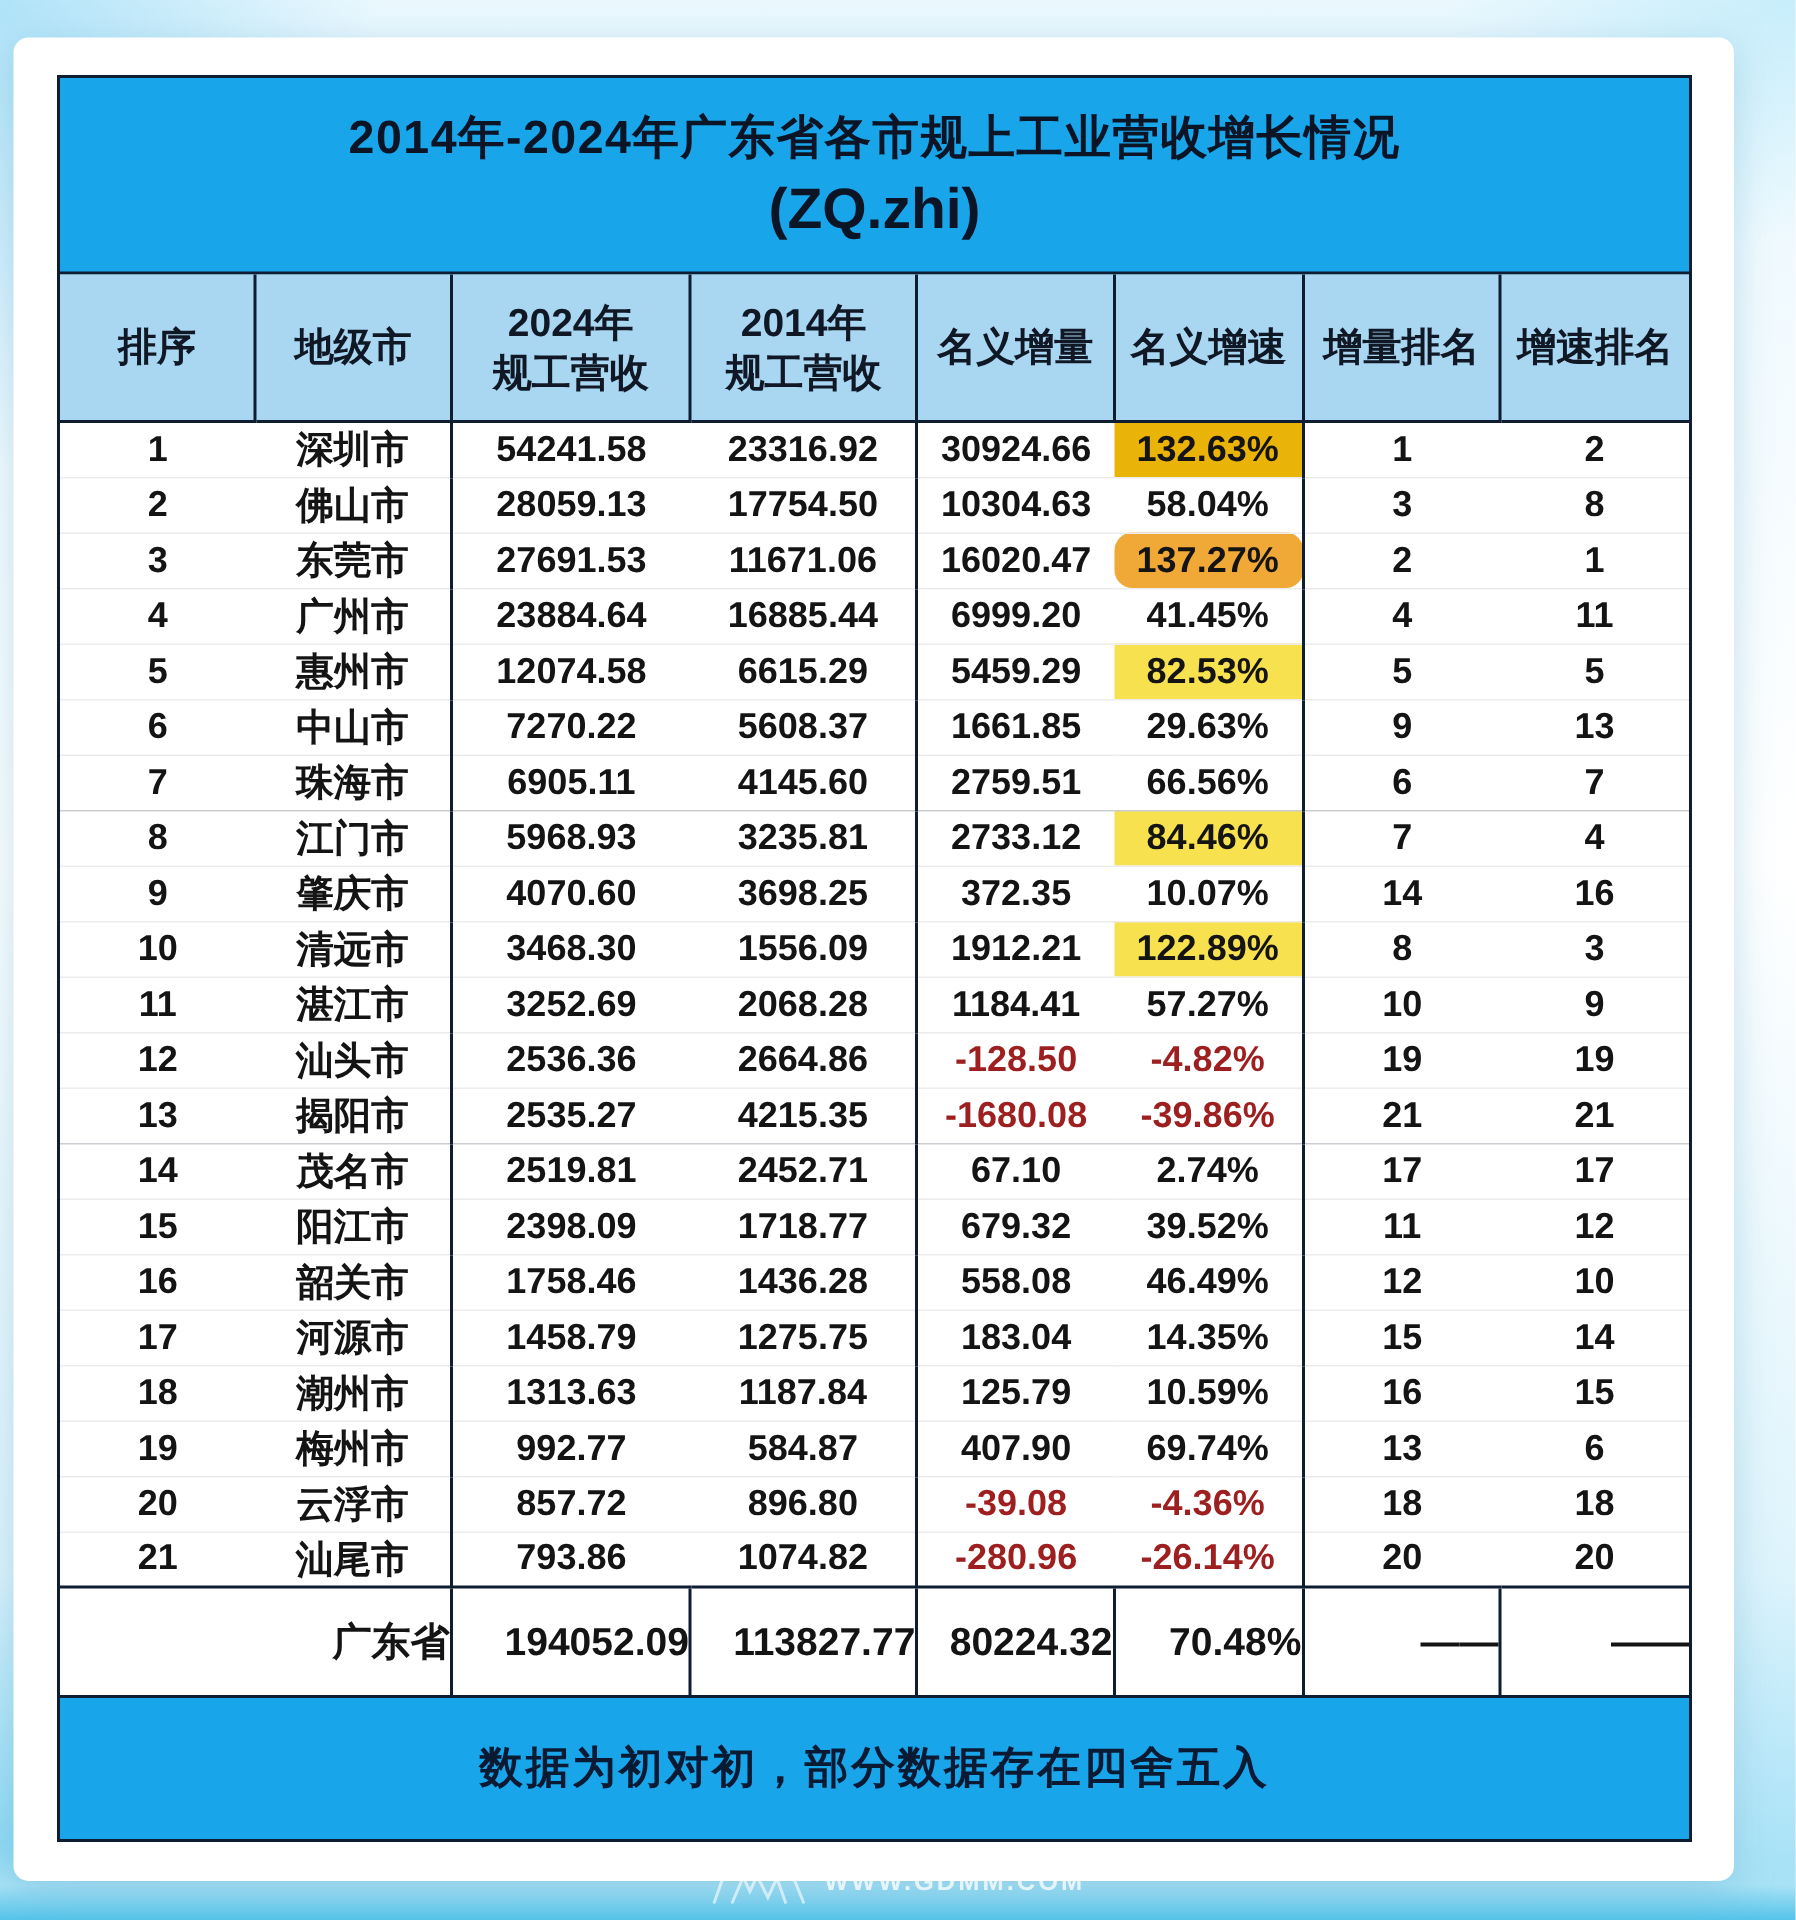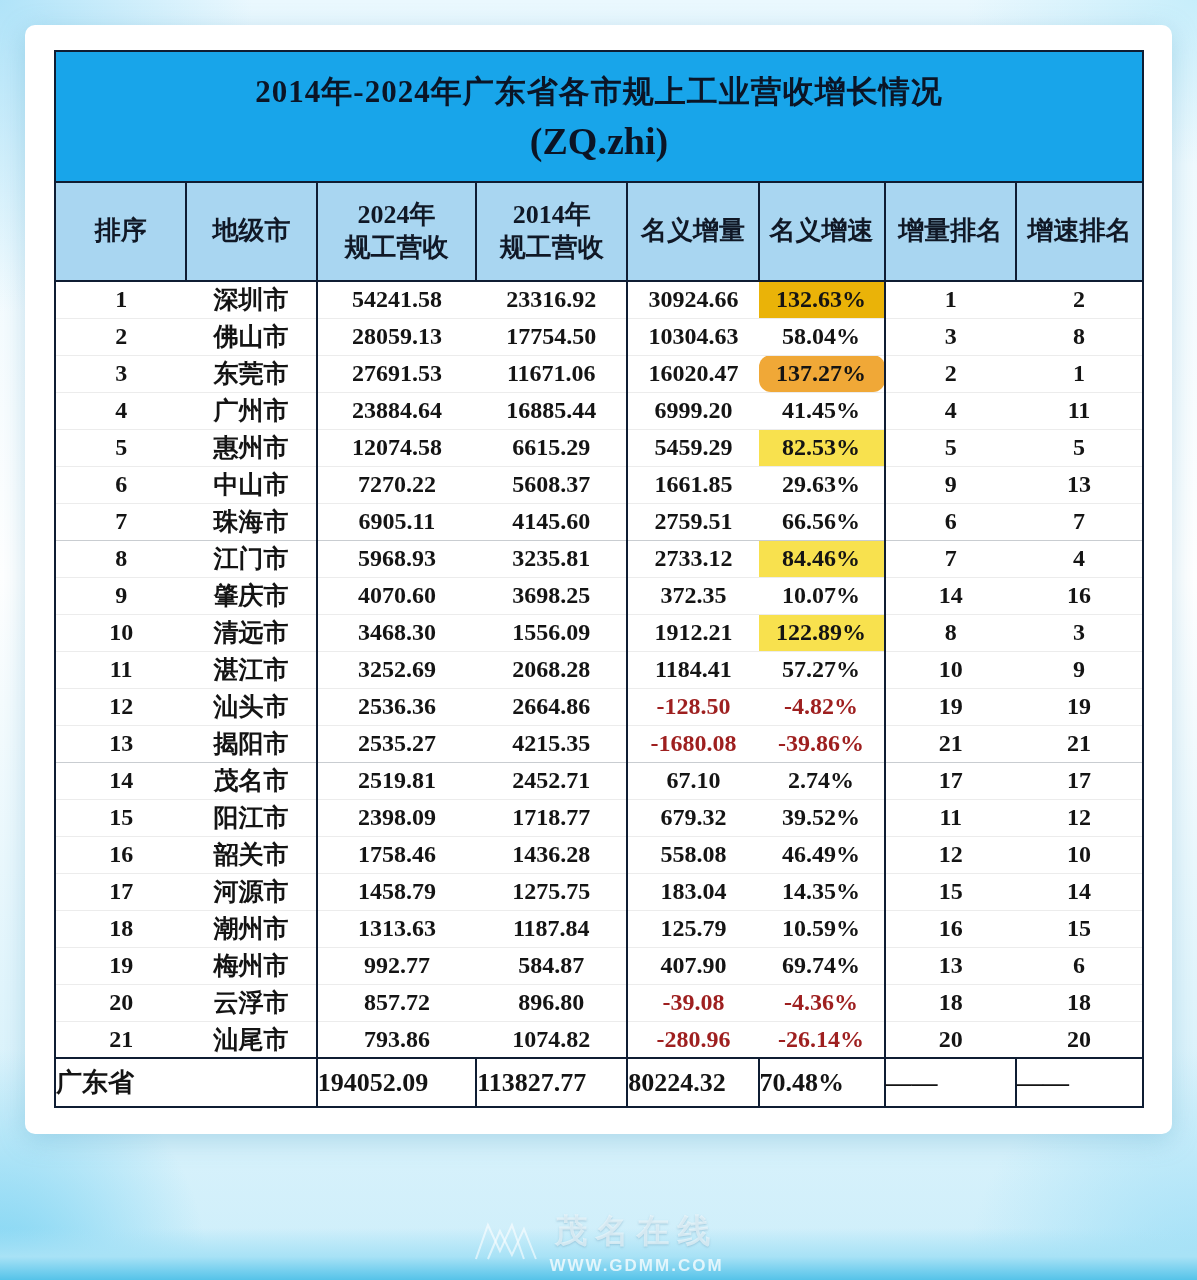--- a/index.html
+++ b/index.html
@@ -13,25 +13,24 @@
       radial-gradient(ellipse 380px 420px at 0% 100%, rgba(120,210,242,.95) 0%, rgba(255,255,255,0) 55%),
       radial-gradient(ellipse 420px 420px at 100% 100%, rgba(150,220,246,.8) 0%, rgba(255,255,255,0) 55%),
       radial-gradient(ellipse 420px 300px at 100% 0%, rgba(190,235,250,.8) 0%, rgba(255,255,255,0) 55%),
       linear-gradient(180deg, #eaf8fe 0%, #ffffff 45%, #cdeefa 100%);
   }
   .bottom-band {
     position: absolute; left: 0; right: 0; bottom: 0; height: 52px;
     background: linear-gradient(180deg, rgba(255,255,255,0) 0%, #a8e2f6 55%, #55c3e9 100%);
   }
   .card {
-    position: absolute; left: 25px; top: 25px; width: 1147px;
+    position: absolute; left: 9px; top: 25px; width: 1147px;
     background: #ffffff; border-radius: 10px;
     box-shadow: 0 6px 26px rgba(90,165,200,.35);
     padding: 25px 28px 26px 29px;
-    font-family: Liberation Serif, serif;
   }
   .frame { border: 2px solid #0f1d33; }
   .title-bar {
     height: 131px; background: #18a5ea;
     display: flex; flex-direction: column; align-items: center; justify-content: center;
     border-bottom: 2px solid #0f1d33;
   }
   .title-line1 { font-size: 31px; font-weight: 700; color: #0b1526; letter-spacing: 1px; }
   .title-line2 { font-size: 38px; font-weight: 700; color: #0b1526; margin-top: 6px; }
   table { width: 100%; border-collapse: collapse; table-layout: fixed; }
@@ -51,21 +50,21 @@
     white-space: nowrap;
   }
   tbody td.bl { border-left: 2px solid #0f1d33; }
   tbody tr.group-sep td { border-bottom: 1px solid #c9cdd1; }
   tbody td.city { font-size: 25px; }
   tbody td.hl-yellow { background: #f8e14e; }
   tbody td.hl-gold   { background: #eab308; }
   tbody td.hl-orange { background: #f0a837; border-radius: 12px; }
   tbody td.neg { color: #9e1f1f; }
   tfoot td {
-    height: 48px; text-align: left; vertical-align: middle;
+    height: 72px; text-align: right; vertical-align: middle;
     font-size: 26px; font-weight: 700; color: #141414;
     border-top: 2px solid #0f1d33; border-left: 2px solid #0f1d33;
     background: #ffffff; white-space: nowrap;
   }
   tfoot td:first-child { border-left: none; }
   .note-bar {
     height: 96px; background: #18a5ea; border-top: 2px solid #0f1d33;
     display: flex; align-items: center; justify-content: center;
   }
   .note-text { font-size: 29px; font-weight: 700; color: #0a1a33; letter-spacing: 2px; }
@@ -335,28 +334,30 @@
           <td>194052.09</td>
           <td>113827.77</td>
           <td>80224.32</td>
           <td>70.48%</td>
           <td>——</td>
           <td>——</td>
         </tr>
       </tfoot>
     </table>
 
+    <div class="note-bar">
+      <span class="note-text">数据为初对初，部分数据存在四舍五入</span>
+    </div>
 
   </div>
 </div>
 
 <div class="watermark">
   <span class="wm-logo">
     <svg width="64" height="40" viewBox="0 0 64 40" fill="none" stroke="rgba(255,255,255,0.7)" stroke-width="2">
       <path d="M2 38 L14 4 L26 30 L38 4 L50 38"></path>
       <path d="M14 38 L26 10 L38 34 L50 8 L62 38"></path>
     </svg>
   </span>
   <span class="wm-texts">
-    <span class="wm-cn">茂名在线</span>
     <span class="wm-url">WWW.GDMM.COM</span>
   </span>
 </div>
 
 </body></html>

